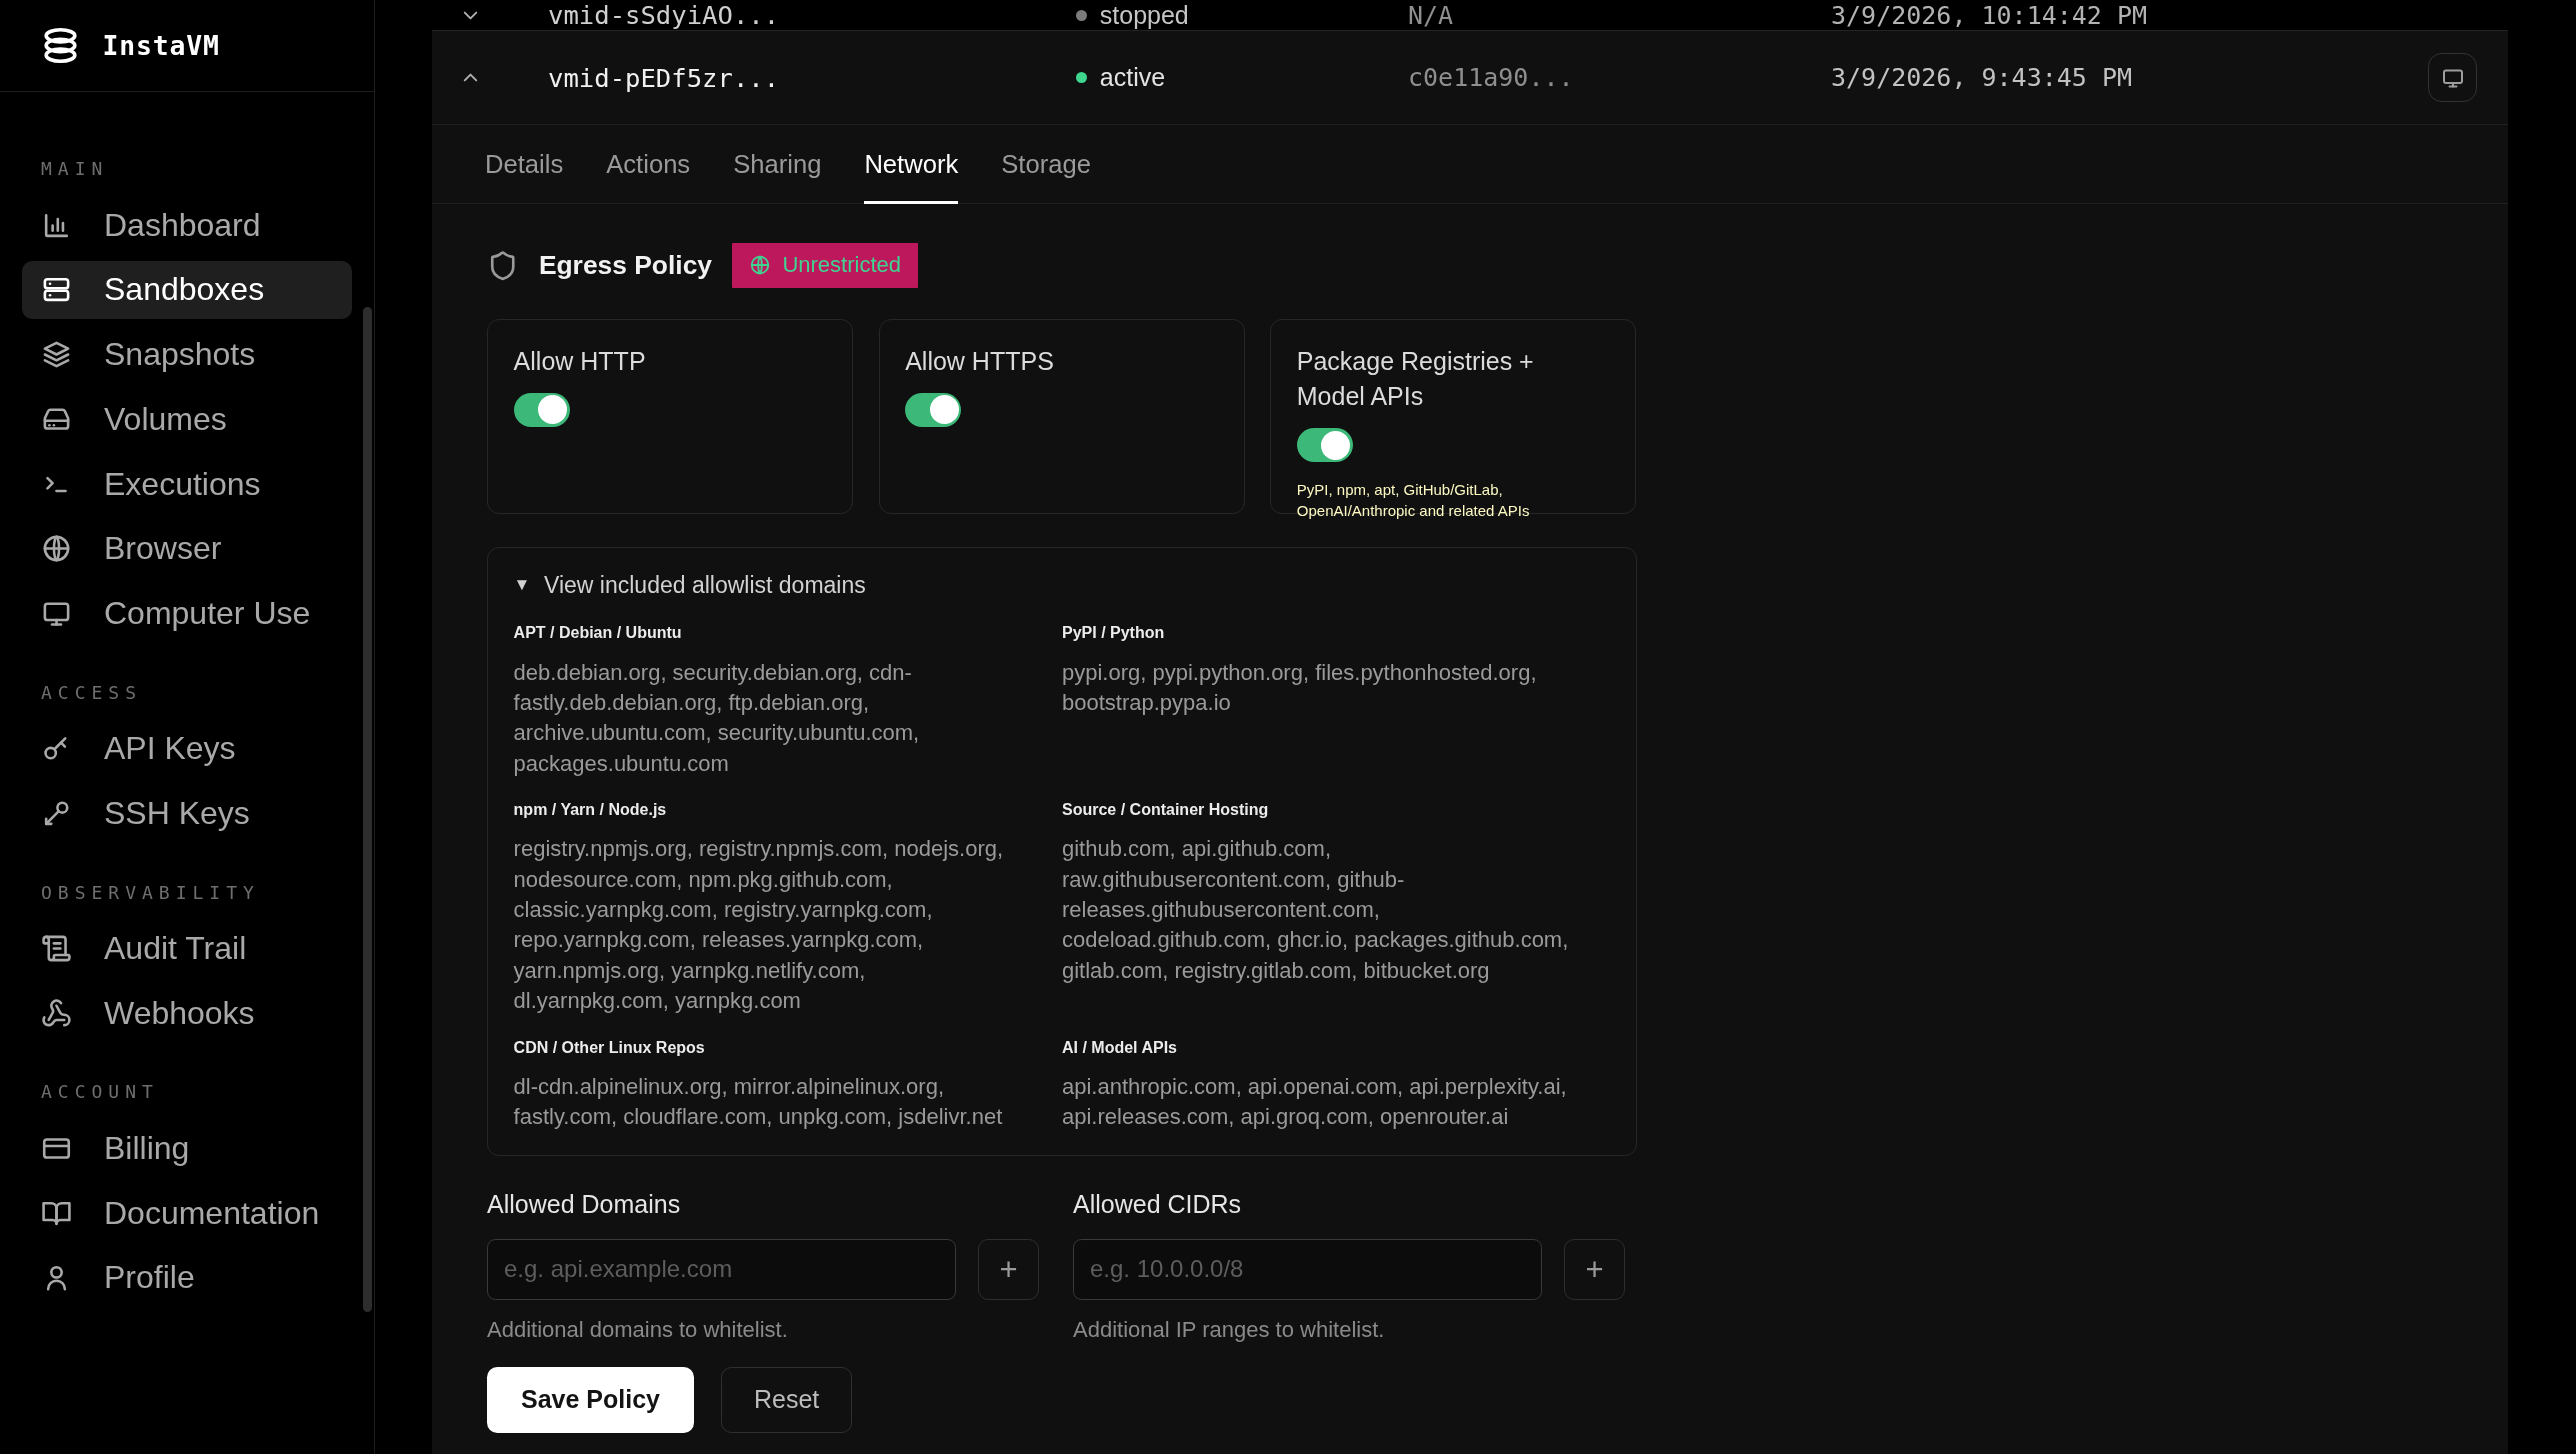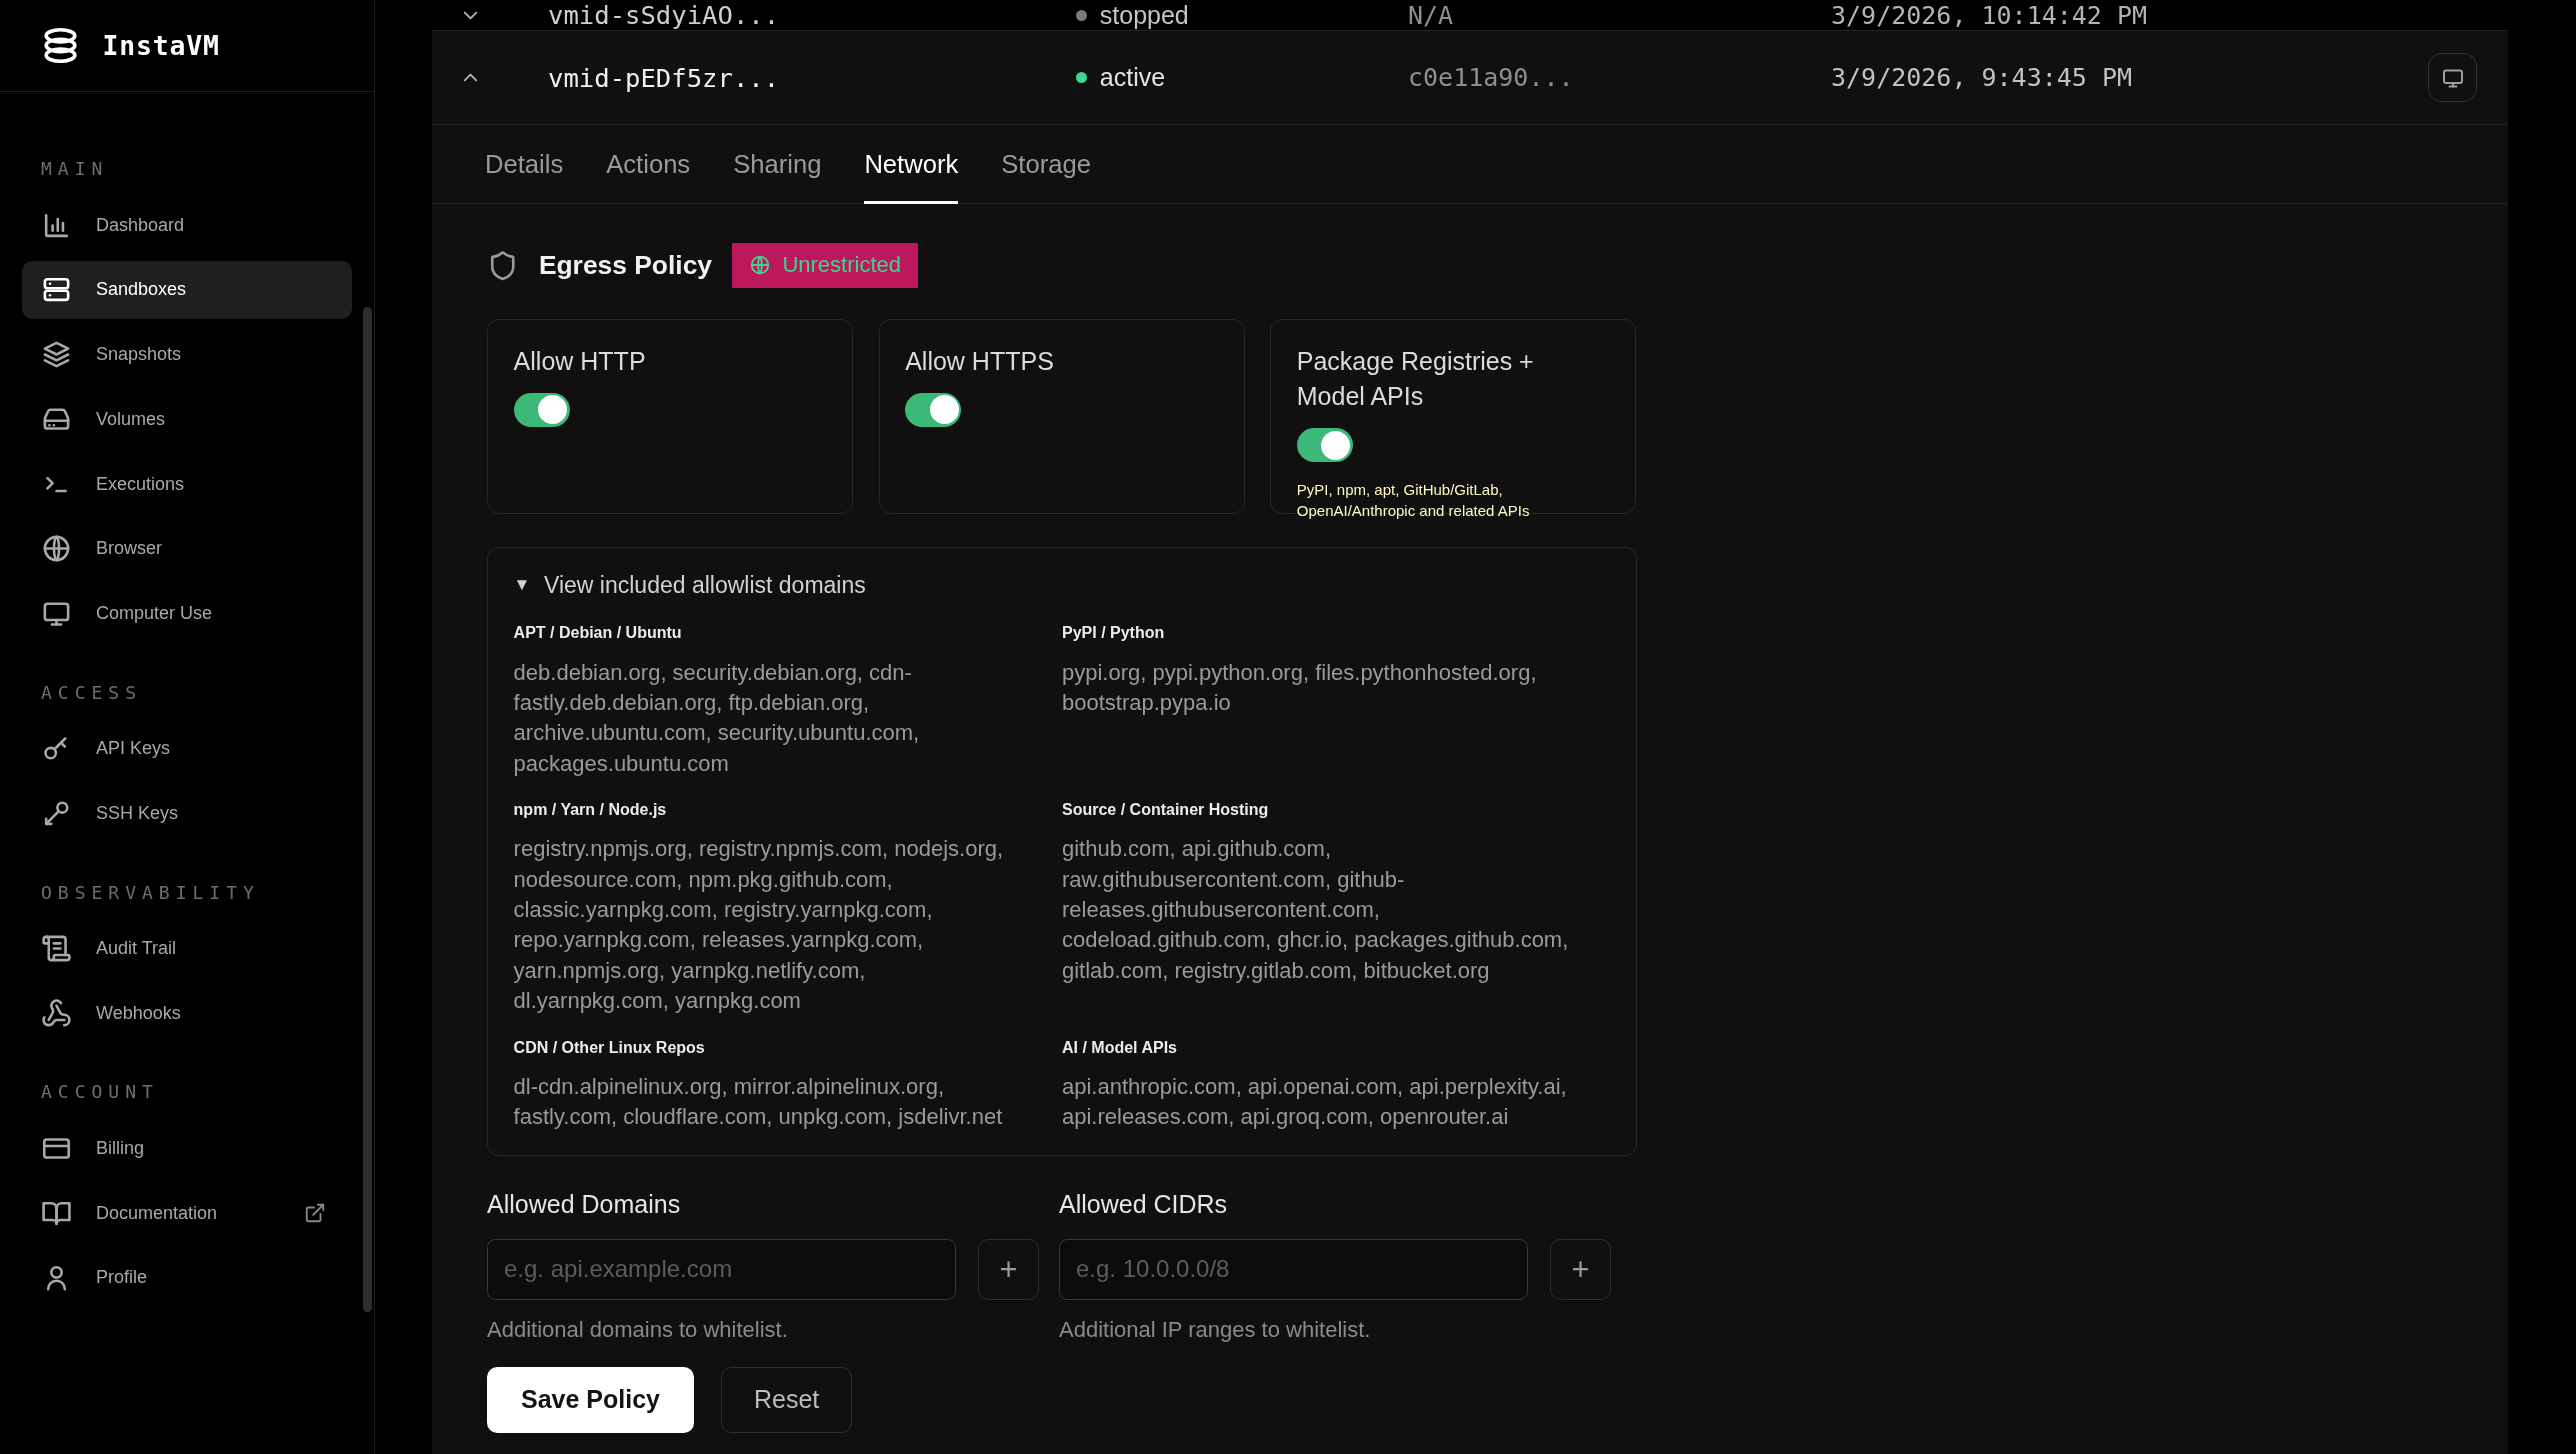--- a/index.html
+++ b/index.html
@@ -10,21 +10,21 @@
   .app { display:flex; width:2576px; height:1455px; }
 
   
   .sidebar { position:relative; width:375px; flex:none; background:#000; border-right:0.9px solid #1e1e1e; }
   .logo-row { height:92px; display:flex; align-items:center; gap:20.4px; padding-left:39px; border-bottom:0.9px solid #1e1e1e; }
   .logo-icon { width:43px; height:43px; color:#fff; }
   .brand-name { font-family:"DejaVu Sans Mono", monospace; font-size:26.4px; font-weight:600; color:#fff; letter-spacing:0.9px; }
   .nav { padding:0 22px; }
   .nav-section-label { font-family:"DejaVu Sans Mono", monospace; font-size:18px; letter-spacing:6px; color:#6e6e6e; margin:39px 0 17px 19px; }
   .nav-section-label.first { margin-top:66px; }
-  .nav-item { display:flex; align-items:center; gap:24px; height:58px; margin-bottom:6.8px; padding:0 19px; border-radius:10.2px; color:#a9a9a9; font-size:18px; cursor:pointer; }
+  .nav-item { display:flex; align-items:center; gap:32px; height:58px; margin-bottom:6.8px; padding:0 19px; border-radius:10.2px; color:#a9a9a9; font-size:32px; cursor:pointer; }
   .nav-item.active { background:#1e1f1e; color:#fff; }
   .nav-item .nav-ic { width:31px; height:31px; flex:none; }
   .nav-item .ext-ic { width:22px; height:22px; margin-left:auto; margin-right:6.8px; color:#8a8a8a; }
   .side-scrollbar { position:absolute; top:307px; right:1.7px; width:9.4px; height:1005px; border-radius:5.1px; background:#2d2d2d; }
 
   
   .main { flex:1; padding:0 68px 0 57px; display:flex; flex-direction:column; }
   .vm-row { display:flex; align-items:center; height:64px;gap:8px; }
   .vm-row.collapsed { border-bottom:0.9px solid #232323; }
   .col-chevron { flex:0 0 108px; padding-left:27px; color:#b0b0b0; }
@@ -65,21 +65,21 @@
   .toggle::after { content:""; position:absolute; top:2.6px; right:2.6px; width:29px; height:29px; border-radius:50%; background:#fff; }
   .card-desc { margin-top:18px; font-size:15px; line-height:1.36; color:#fef9c3; max-width:298px; }
 
   .allowlist { width:1150px; margin-top:33px; border:0.9px solid #272727; border-radius:12px; padding:24px 25.6px 22px; }
   .allowlist-summary { display:flex; align-items:center; gap:13.6px; font-size:23px; color:#d2d2d2; cursor:pointer; }
   .caret { font-size:17px; color:#d2d2d2; }
   .groups { display:grid; grid-template-columns:1fr 1fr; row-gap:22px; margin-top:25.6px; }
   .group-title { font-size:16px; font-weight:700; color:#ececec; margin-bottom:15.3px; }
   .group-domains { font-size:22px; line-height:1.38; color:#9a9a9a; padding-right:37px; }
 
-  .add-grid { display:grid; grid-template-columns:552px 552px; column-gap:20px; margin-top:34px; }
+  .add-grid { display:grid; grid-template-columns:552px 552px; column-gap:34px; margin-top:34px; }
   .add-label { font-size:25px; color:#e6e6e6; margin-bottom:20.4px; }
   .input-row { display:flex; gap:22px; align-items:center; }
   .text-input { flex:1; height:61px; background:#0b0c0b; border:0.9px solid #3a3a3a; border-radius:8.5px; padding:0 16px; font-size:24px; color:#ddd; font-family:"Liberation Sans", sans-serif; outline:none; }
   .text-input::placeholder { color:#5d5d5d; }
   .plus-btn { width:61px; height:61px; border:0.9px solid #2f2f2f; border-radius:10.2px; background:transparent; color:#9a9a9a; font-size:31px; line-height:1; cursor:pointer; }
   .helper { margin-top:17px; font-size:22px; color:#8a8a8a; }
 
   .actions-row { display:flex; gap:27px; margin-top:24px; }
   .save-btn { height:66px; padding:0 34px; background:#fff; color:#131313; border:none; border-radius:10.2px; font-size:25px; font-weight:600; font-family:"Liberation Sans", sans-serif; cursor:pointer; }
   .reset-btn { height:66px; padding:0 32px; background:transparent; color:#bdbdbd; border:0.9px solid #303030; border-radius:10.2px; font-size:25px; font-family:"Liberation Sans", sans-serif; cursor:pointer; }

